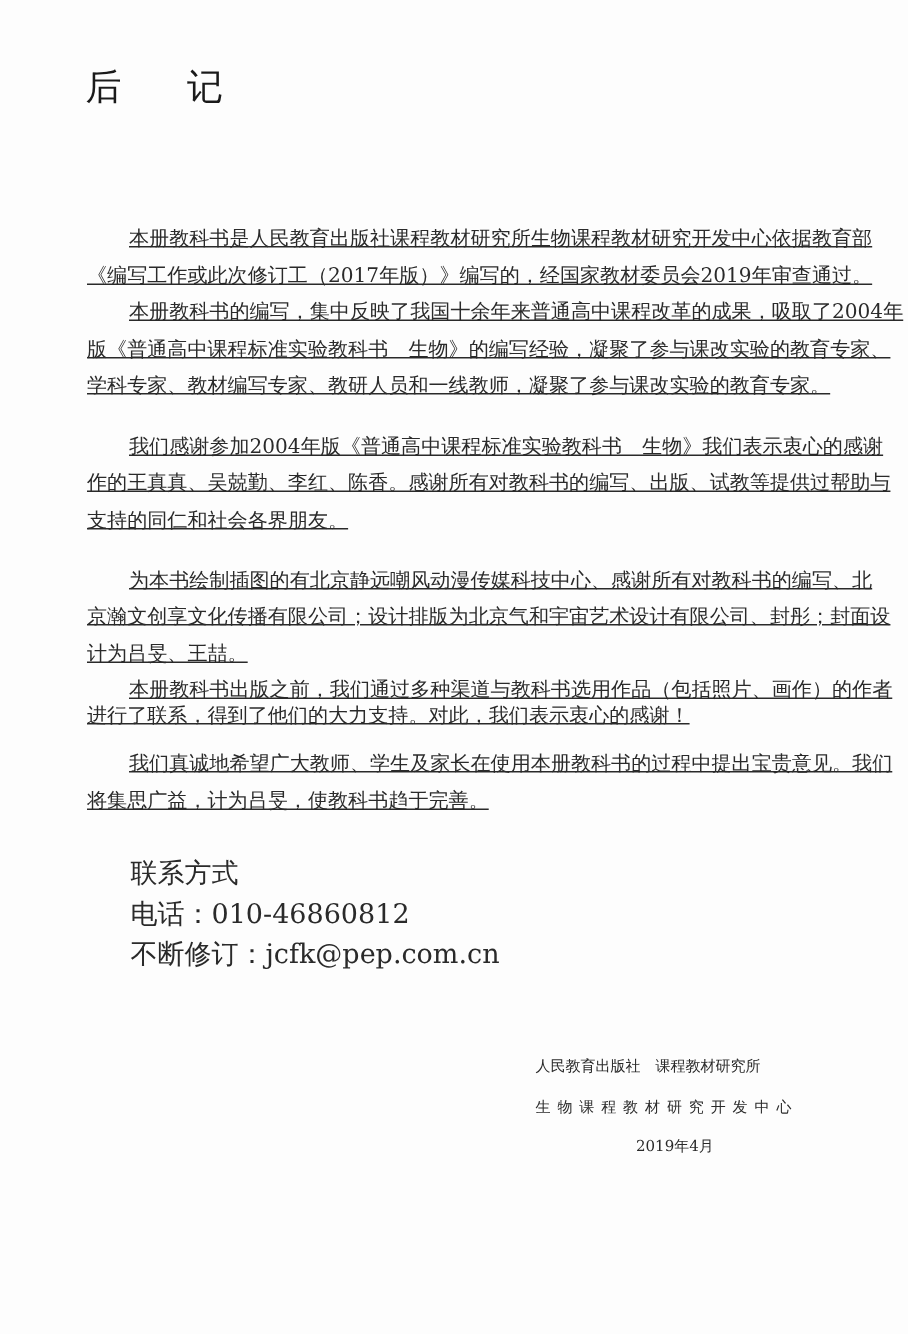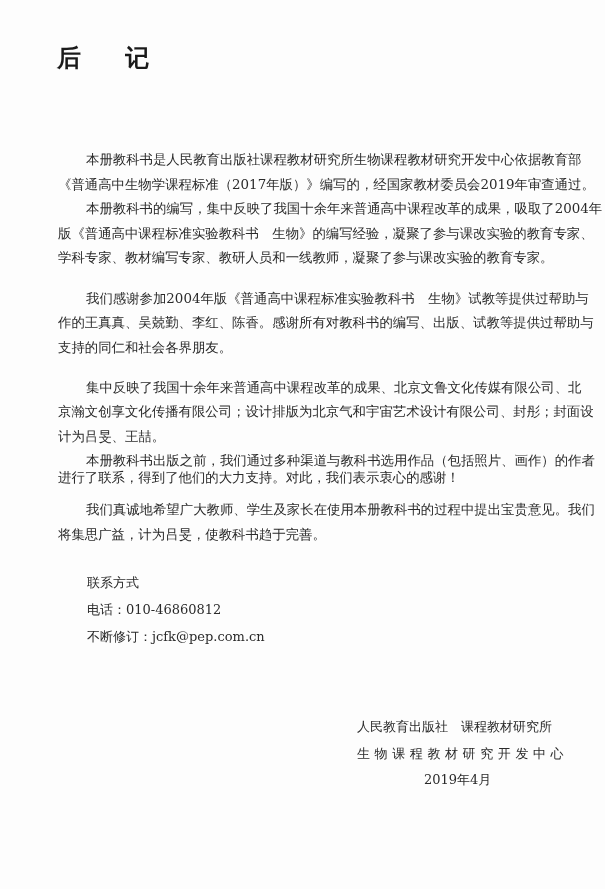--- a/index.html
+++ b/index.html
@@ -3,52 +3,52 @@
 <meta charset="utf-8">
 <style>
   html, body { margin: 0; padding: 0; background: #fdfdfd; }
   body {
     width: 605px; height: 889px; position: relative; overflow: hidden;
     font-family: "DejaVu Serif", "Liberation Serif", serif;
     color: #2a2a2a;
   }
   .title {
     position: absolute; left: 57px; top: 42px;
-    font-size: 24px; font-weight: bold; letter-spacing: 18px;
+    font-size: 24px; font-weight: normal; letter-spacing: 18px;
     color: #1a1a1a;
     font-family: "DejaVu Sans", "Liberation Sans", sans-serif;
   }
   .line {
     position: absolute; left: 58px; width: 510px;
     font-size: 13.4px; line-height: 16px; white-space: nowrap;
-    text-align: justify; text-align-last: justify;
+    text-align: justify; text-align-last: justify; text-decoration: underline;
   }
   .line.indent { padding-left: 28px; width: 482px; }
   .line.last { text-align-last: left; }
-  .contact { position: absolute; left: 87px; font-size: 13px; line-height: 16px; white-space: nowrap; text-align: center; }
-  .sig { position: absolute; font-size: 13px; line-height: 16px; white-space: nowrap; margin-top: 15px; }
+  .contact { position: absolute; left: 87px; font-size: 18px; line-height: 16px; white-space: nowrap; text-align: center; }
+  .sig { position: absolute; font-size: 10px; line-height: 16px; white-space: nowrap; }
 </style>
 </head>
 <body>
 
 <div class="title">后 记</div>
 
 <div>
   <div class="line indent" style="top:152px">本册教科书是人民教育出版社课程教材研究所生物课程教材研究开发中心依据教育部</div>
-  <div class="line last" style="top:177px">《普通高中生物学课程标准（2017年版）》编写的，经国家教材委员会2019年审查通过。</div>
+  <div class="line last" style="top:177px">《编写工作或此次修订工（2017年版）》编写的，经国家教材委员会2019年审查通过。</div>
 
   <div class="line indent" style="top:201px">本册教科书的编写，集中反映了我国十余年来普通高中课程改革的成果，吸取了2004年</div>
   <div class="line" style="top:226px">版《普通高中课程标准实验教科书　生物》的编写经验，凝聚了参与课改实验的教育专家、</div>
   <div class="line last" style="top:250px">学科专家、教材编写专家、教研人员和一线教师，凝聚了参与课改实验的教育专家。</div>
 
-  <div class="line indent" style="top:291px">我们感谢参加2004年版《普通高中课程标准实验教科书　生物》试教等提供过帮助与</div>
+  <div class="line indent" style="top:291px">我们感谢参加2004年版《普通高中课程标准实验教科书　生物》我们表示衷心的感谢</div>
   <div class="line" style="top:315px">作的王真真、吴兢勤、李红、陈香。感谢所有对教科书的编写、出版、试教等提供过帮助与</div>
   <div class="line last" style="top:340px">支持的同仁和社会各界朋友。</div>
 
-  <div class="line indent" style="top:380px">集中反映了我国十余年来普通高中课程改革的成果、北京文鲁文化传媒有限公司、北</div>
+  <div class="line indent" style="top:380px">为本书绘制插图的有北京静远嘲风动漫传媒科技中心、感谢所有对教科书的编写、北</div>
   <div class="line" style="top:404px">京瀚文创享文化传播有限公司；设计排版为北京气和宇宙艺术设计有限公司、封彤；封面设</div>
   <div class="line last" style="top:429px">计为吕旻、王喆。</div>
 
   <div class="line indent" style="top:453px">本册教科书出版之前，我们通过多种渠道与教科书选用作品（包括照片、画作）的作者</div>
   <div class="line last" style="top:470px">进行了联系，得到了他们的大力支持。对此，我们表示衷心的感谢！</div>
 
   <div class="line indent" style="top:502px">我们真诚地希望广大教师、学生及家长在使用本册教科书的过程中提出宝贵意见。我们</div>
   <div class="line last" style="top:527px">将集思广益，计为吕旻，使教科书趋于完善。</div>
 </div>
 

